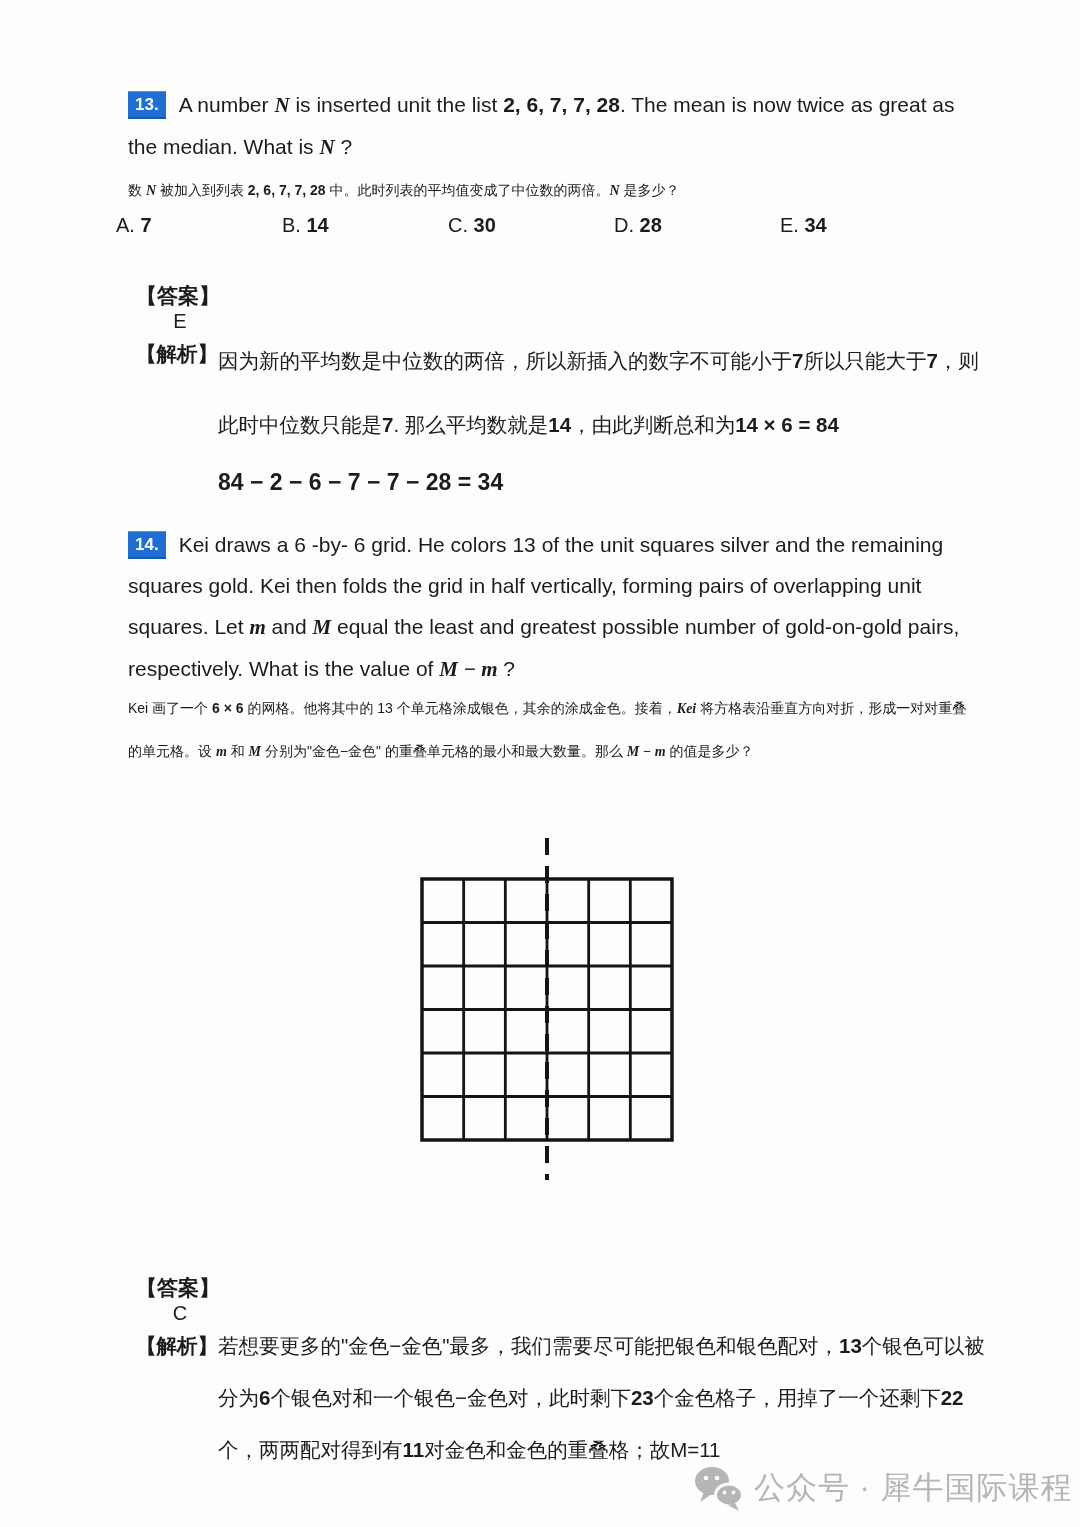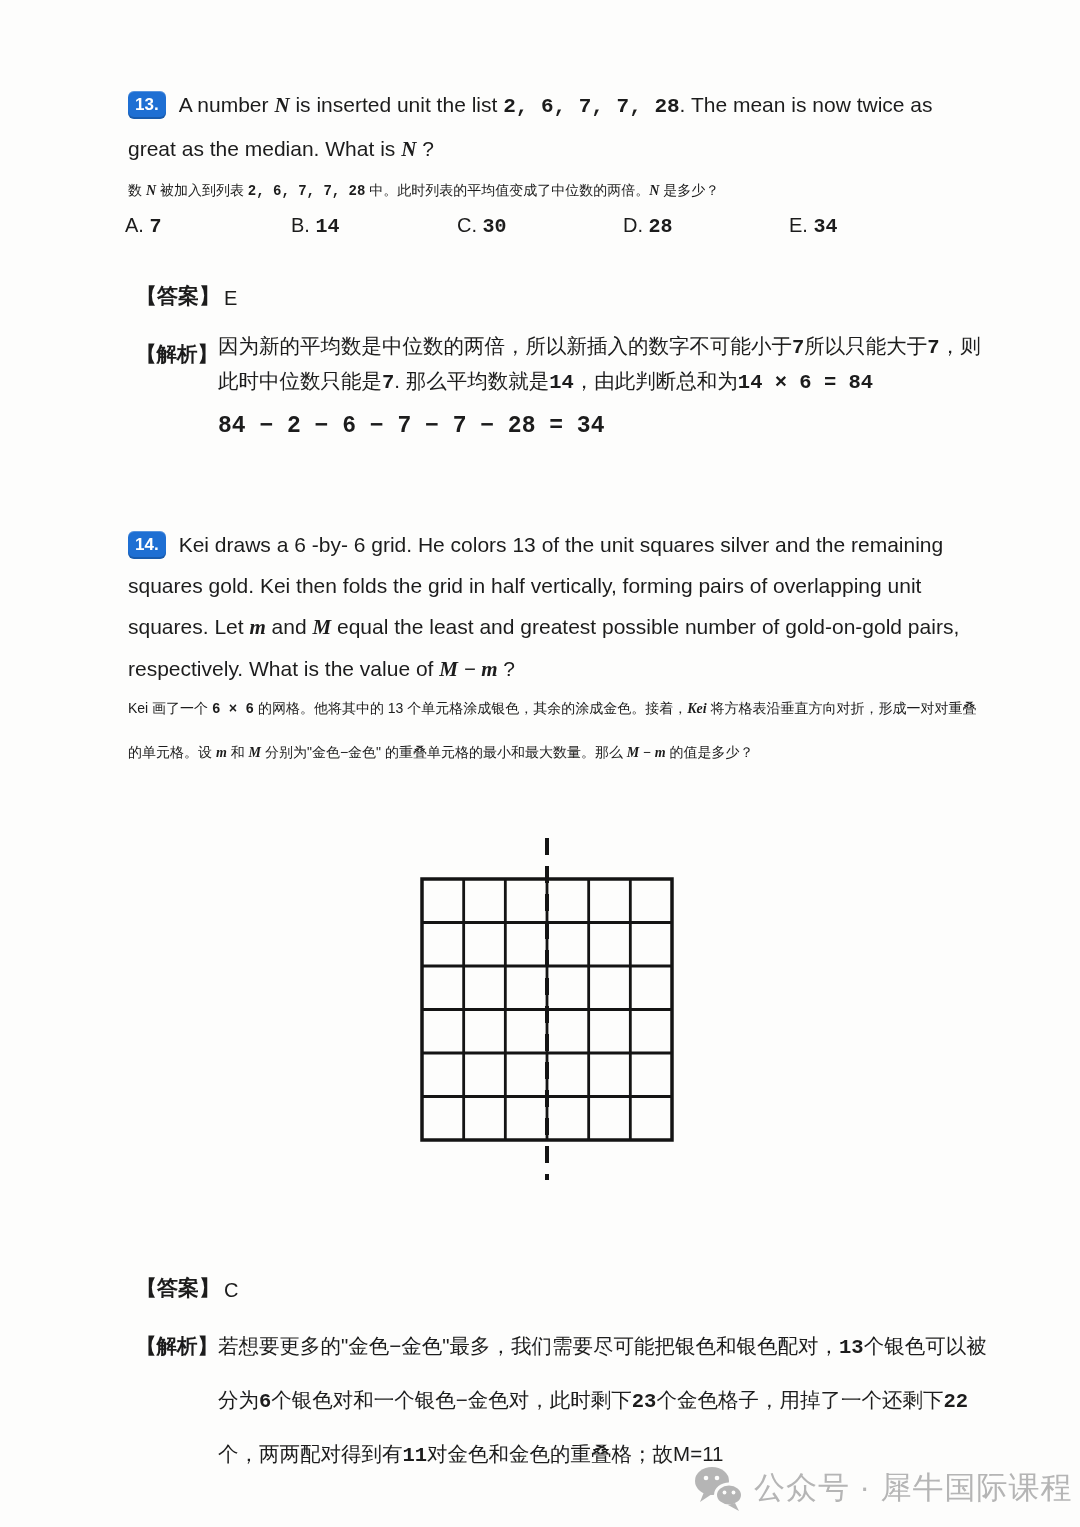--- a/index.html
+++ b/index.html
@@ -9,70 +9,70 @@
     margin:0 auto;
     background:#fdfdfc;
     font-family:"Liberation Sans",sans-serif;
     color:#1c1c1c;
     overflow:hidden;
   }
   .abs{position:absolute;}
   
   .r-n{font-family:"Liberation Sans",sans-serif;text-align:right;}
   .r-mi{font-family:"Liberation Serif",serif;font-style:italic;font-weight:bold;}
-  .r-mb{font-family:Liberation Mono, monospace;font-weight:bold;}
+  .r-mb{font-family:Liberation Sans, sans-serif;font-weight:bold;}
   
   .q-en{font-size:21px;line-height:42px;font-weight:500;}
   .q-cn{font-size:14px;line-height:43px;}
   
   .badge{
     display:inline-block;
     background:#1e6fd3;
     box-shadow:inset 0 -2px 0 rgba(0,0,0,.18), inset 0 1px 0 rgba(255,255,255,.25);
     color:#ffffff;
     font-weight:bold;
     font-size:17px;
     line-height:1;
     padding:5px 7px 6px 7px;
-    border-radius:6px;
+    border-radius:0;
     margin-right:13px;
     vertical-align:2px;
   }
   
   .options-row{display:flex;font-size:20px;}
   .option{width:166px;white-space:nowrap;}
   .opt-letter{font-family:"Liberation Sans",sans-serif;}
   .option .r-mb{font-size:20px;}
   
-  .answer-row{font-size:21px;display:flex;align-items:flex-end;}
+  .answer-row{font-size:21px;display:flex;align-items:center;flex-direction:column;}
   .zh-label{font-weight:bold;white-space:nowrap;letter-spacing:0px;}
   .answer-value{font-size:20px;margin-left:4px;}
   .analysis{display:flex;align-items:flex-start;font-size:20.5px;}
   .ana-body{width:772px;}
-  .ana-p{line-height:33px;}
+  .ana-p{line-height:64px;}
   .ana-p14{line-height:52px;}
   .ana-math{line-height:50px;font-size:23px;}
   
   .figure{width:300px;height:354px;}
   
   .footer{display:flex;align-items:center;gap:8px;color:#b5b5b5;}
   .footer-text{font-size:31px;letter-spacing:1px;white-space:nowrap;}
 </style>
 </head>
 <body>
 
 <div class="page">
 
   <div class="abs q-en" style="left:128px;top:84px;width:848px;">
     <span class="badge">13.</span><span><span class="r-n">A number </span><span class="r-mi">N</span><span class="r-n"> is inserted unit the list </span><span class="r-mb">2, 6, 7, 7, 28</span><span class="r-n">. The mean is now twice as great as the median. What is </span><span class="r-mi">N</span><span class="r-n"> ?</span></span>
   </div>
 
   <div class="abs q-cn" style="left:128px;top:169px;width:848px;"><span class="r-n">数 </span><span class="r-mi">N</span><span class="r-n"> 被加入到列表 </span><span class="r-mb">2, 6, 7, 7, 28</span><span class="r-n"> 中。此时列表的平均值变成了中位数的两倍。</span><span class="r-mi">N</span><span class="r-n"> 是多少？</span></div>
 
-  <div class="abs options-row" style="left:125px;top:214px;width:848px;">
+  <div class="abs options-row" style="left:116px;top:214px;width:848px;">
       <div class="option"><span class="opt-letter">A. </span><span class="r-mb">7</span></div>
       <div class="option"><span class="opt-letter">B. </span><span class="r-mb">14</span></div>
       <div class="option"><span class="opt-letter">C. </span><span class="r-mb">30</span></div>
       <div class="option"><span class="opt-letter">D. </span><span class="r-mb">28</span></div>
       <div class="option"><span class="opt-letter">E. </span><span class="r-mb">34</span></div>
     </div>
 
   <div class="abs answer-row" style="left:136px;top:282px;">
     <span class="zh-label">【答案】</span>
     <span class="answer-value">E</span>

